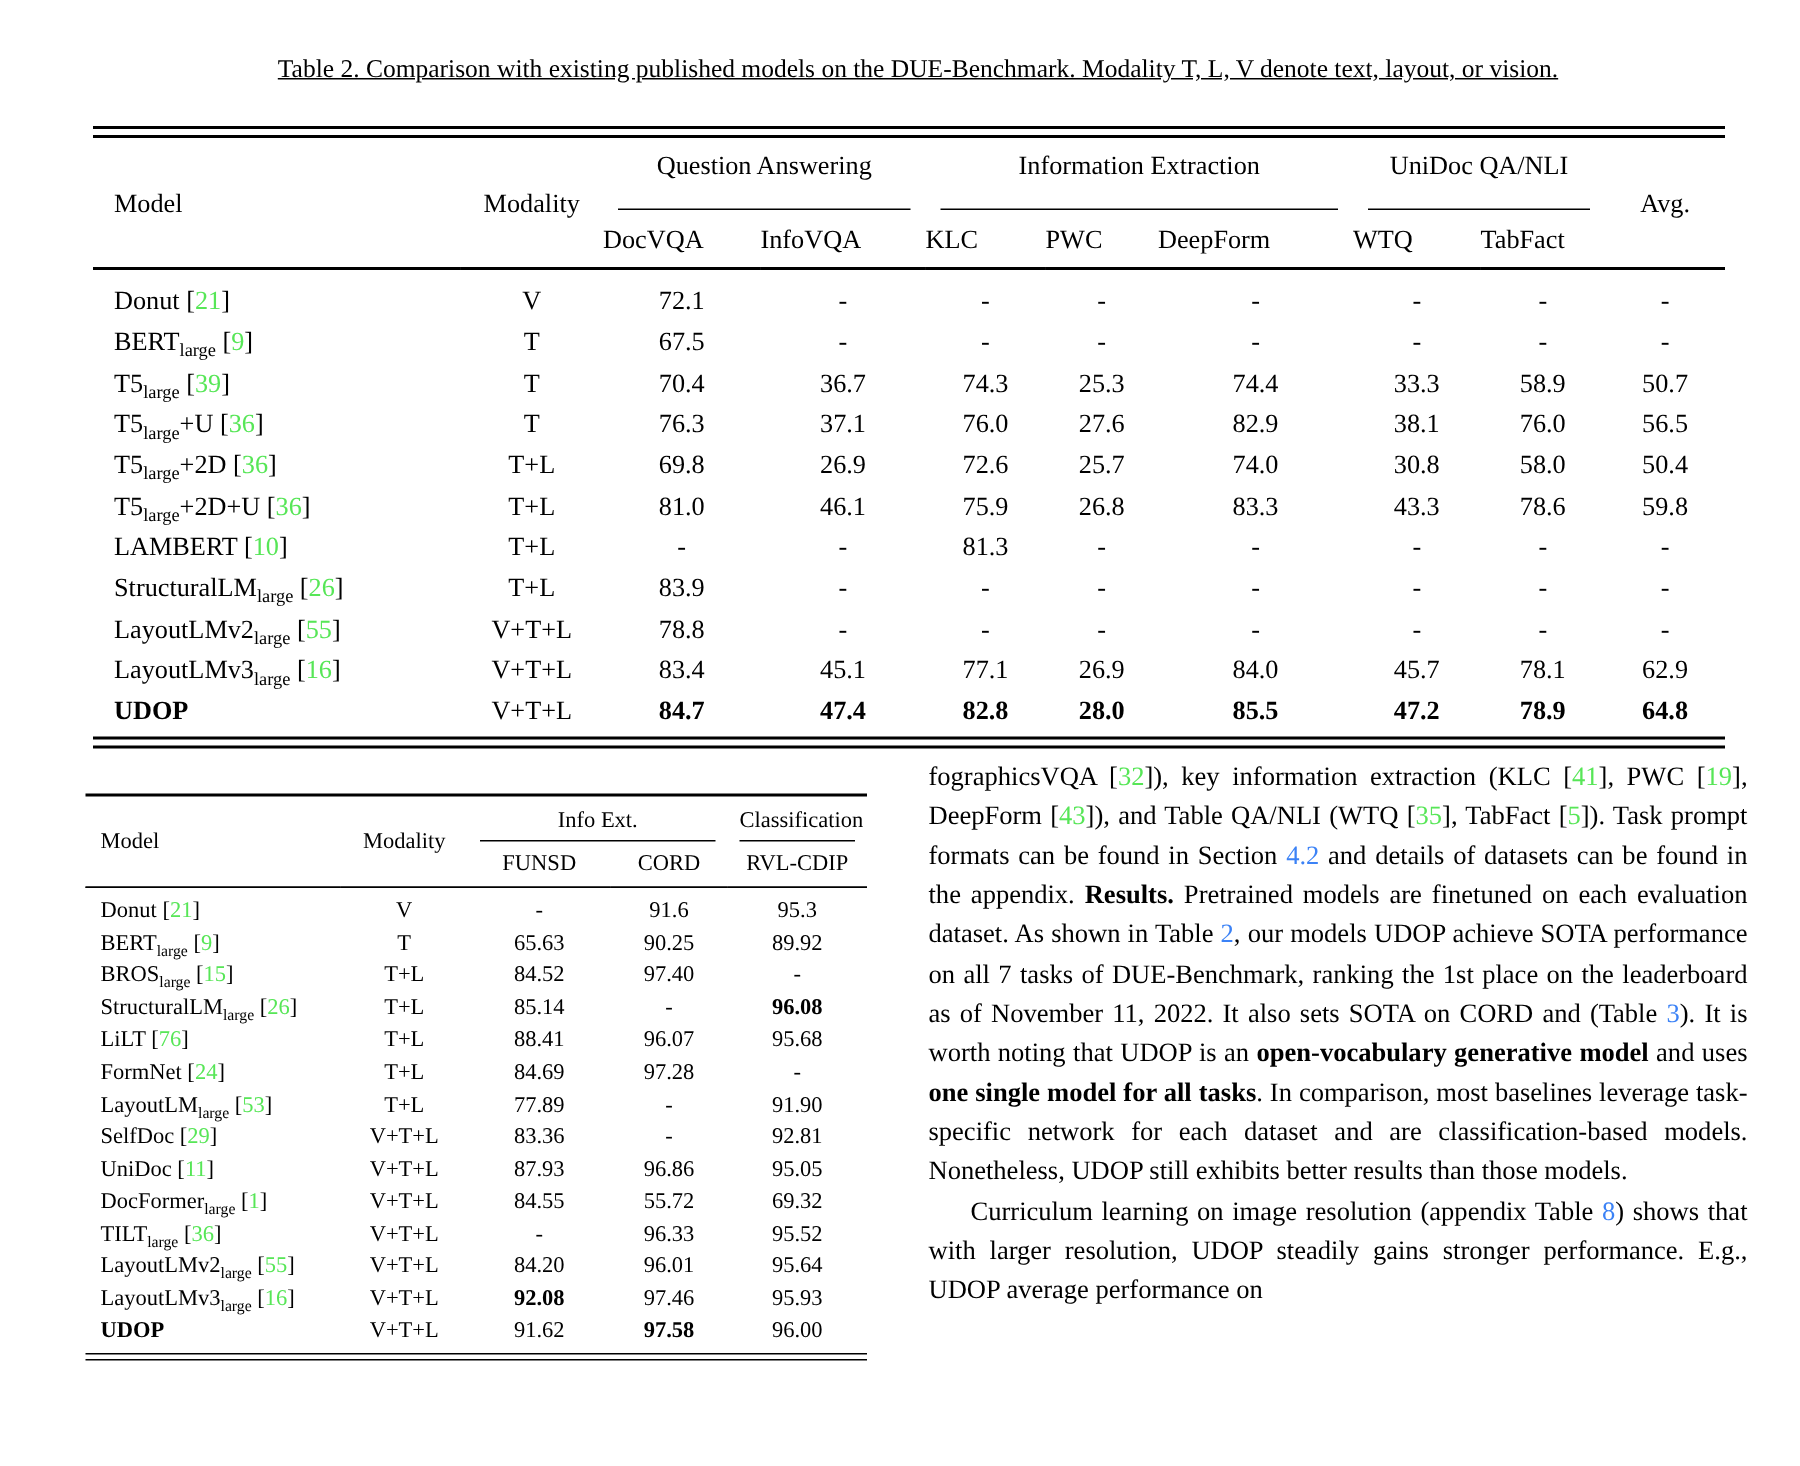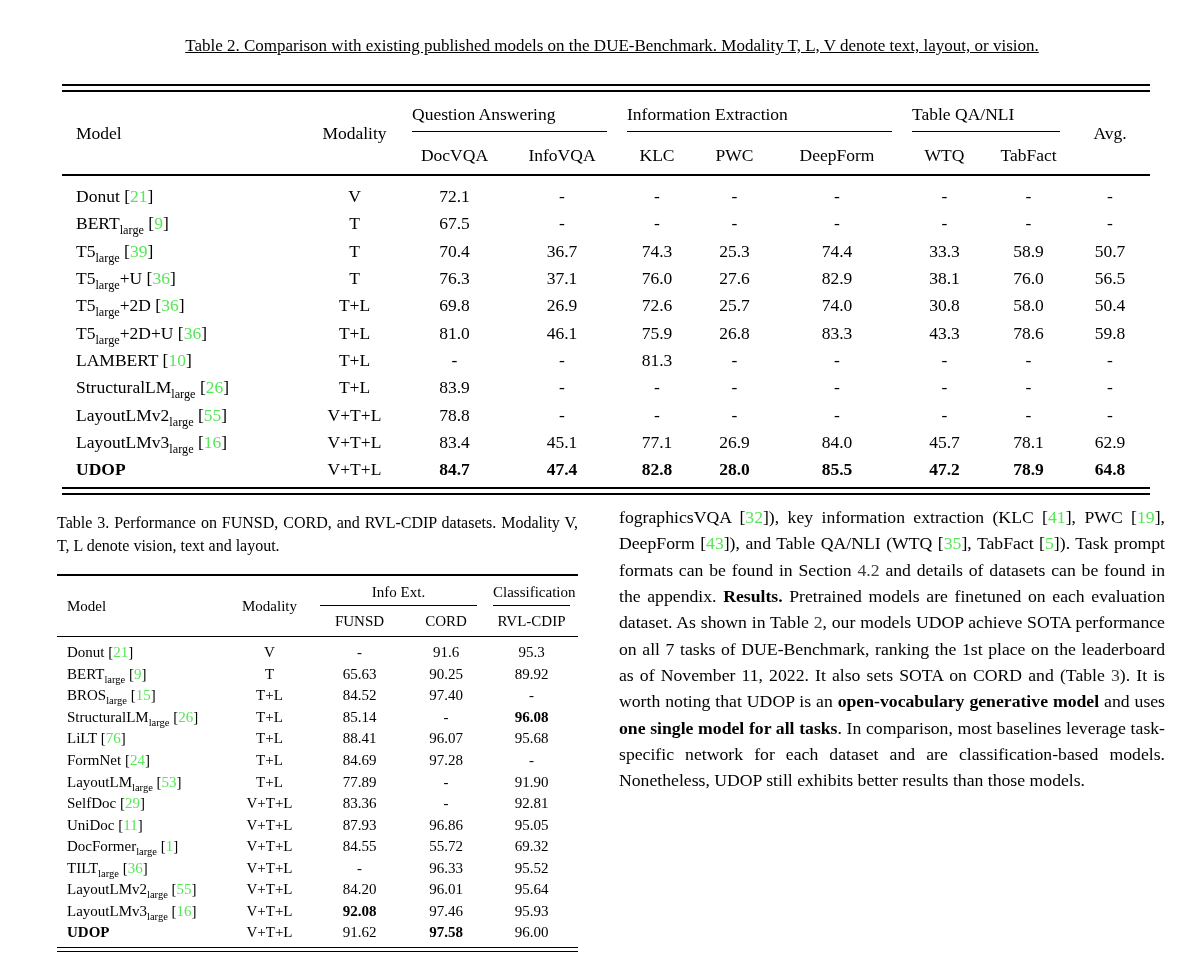--- a/index.html
+++ b/index.html
@@ -2,36 +2,36 @@
 <html><head>
 <meta charset="utf-8">
 <style>
   html,body{margin:0;padding:0;}
   body{
     width:1200px;height:977px;background:#ffffff;color:#000;
     font-family:"Liberation Serif","DejaVu Serif",serif;
     position:relative;overflow:hidden;
   }
   .g{color:#57e657;}
-  .r{color:#404040;}
+  .r{color:#3b82f6;}
   .b{font-weight:bold;text-align:right;}
   sub{font-size:70%;line-height:0;}
 
   
   .t2cap{position:absolute;top:36px;left:12px;width:1200px;text-align:center;font-size:17px;text-decoration:underline;}
   .t2wrap{position:absolute;left:62px;top:84px;width:1088px;}
   .rule-dbl{height:4px;border-top:2px solid #000;border-bottom:2px solid #000;}
   table{border-collapse:collapse;width:100%;table-layout:fixed;}
   th,td{padding:0;font-weight:normal;}
   #table2{font-size:17.5px;}
   #table2 thead th{vertical-align:middle;}
   #table2 .grp{height:44px;vertical-align:middle;}
-  #table2 .grp-in{display:block;margin:0 10px;padding:8px 0 6px;border-bottom:1.5px solid #000;text-align:left;}
+  #table2 .grp-in{display:block;margin:0 10px;padding:8px 0 18px;border-bottom:1.5px solid #000;text-align:center;}
   #table2 thead th.rspan{border-bottom:2.5px solid #000;}
-  #table2 .subhead th{border-bottom:2.5px solid #000;height:38px;text-align:center;}
+  #table2 .subhead th{border-bottom:2.5px solid #000;height:38px;text-align:left;}
   #table2 .th-model{text-align:left;padding-left:14px;}
   #table2 tbody td{height:27.3px;text-align:center;vertical-align:middle;}
   #table2 tbody td.model{text-align:left;padding-left:14px;}
   #table2 tbody tr:first-child td{padding-top:7px;}
   #table2 tbody tr:last-child td{padding-bottom:4px;}
 
   
   .t3{position:absolute;left:57px;top:512px;width:521px;}
   .t3cap{font-size:16px;line-height:22.5px;text-align:justify;}
   .t3wrap{margin-top:17px;border-top:2px solid #000;}
@@ -78,21 +78,21 @@
       <tr>
         <th rowspan="2" class="rspan th-model">Model</th>
         <th rowspan="2" class="rspan">Modality</th>
         <th colspan="2" class="grp">
           <span class="grp-in">Question Answering</span>
         </th>
         <th colspan="3" class="grp">
           <span class="grp-in">Information Extraction</span>
         </th>
         <th colspan="2" class="grp">
-          <span class="grp-in">Table QA/NLI</span>
+          <span class="grp-in">UniDoc QA/NLI</span>
         </th>
         <th rowspan="2" class="rspan">Avg.</th>
       </tr>
       <tr class="subhead">
         <th>DocVQA</th>
         <th>InfoVQA</th>
         <th>KLC</th>
         <th>PWC</th>
         <th>DeepForm</th>
         <th>WTQ</th>
@@ -231,21 +231,20 @@
           <td class="b">47.2</td>
           <td class="b">78.9</td>
           <td class="b">64.8</td>
         </tr>
       </tbody>
   </table>
   <div class="rule-dbl"></div>
 </div>
 
 <div class="t3">
-  <div class="t3cap">Table 3. Performance on FUNSD, CORD, and RVL-CDIP datasets. Modality V, T, L denote vision, text and layout.</div>
   <div class="t3wrap">
     <table id="table3">
       <colgroup>
         <col style="width:170px">
           <col style="width:85px">
           <col style="width:95px">
           <col style="width:78px">
           <col style="width:93px">
       </colgroup>
       <thead>
@@ -365,13 +364,14 @@
             <td>96.00</td>
           </tr>
         </tbody>
     </table>
     <div class="rule-dbl"></div>
   </div>
 </div>
 
 <div class="rcol">
   <p><span>fographicsVQA [</span><span class="g">32</span><span>]), key information extraction (KLC [</span><span class="g">41</span><span>], PWC [</span><span class="g">19</span><span>], DeepForm [</span><span class="g">43</span><span>]), and Table QA/NLI (WTQ [</span><span class="g">35</span><span>], TabFact [</span><span class="g">5</span><span>]).  Task prompt formats can be found in Section </span><span class="r">4.2</span><span> and details of datasets can be found in the appendix. </span><span class="b">Results.</span><span> Pretrained models are finetuned on each evaluation dataset.  As shown in Table </span><span class="r">2</span><span>, our models UDOP achieve SOTA performance on all 7 tasks of DUE-Benchmark, ranking the 1st place on the leaderboard as of November 11, 2022. It also sets SOTA on CORD and (Table </span><span class="r">3</span><span>).  It is worth noting that UDOP is an </span><span class="b">open-vocabulary generative model</span><span> and uses </span><span class="b">one single model for all tasks</span><span>.  In comparison, most baselines leverage task-specific network for each dataset and are classification-based models.  Nonetheless, UDOP still exhibits better results than those models.</span></p>
+  <p class="indent"><span>Curriculum learning on image resolution (appendix Table </span><span class="r">8</span><span>) shows that with larger resolution, UDOP steadily gains stronger performance. E.g., UDOP average performance on</span></p>
 </div>
 
 </body></html>

